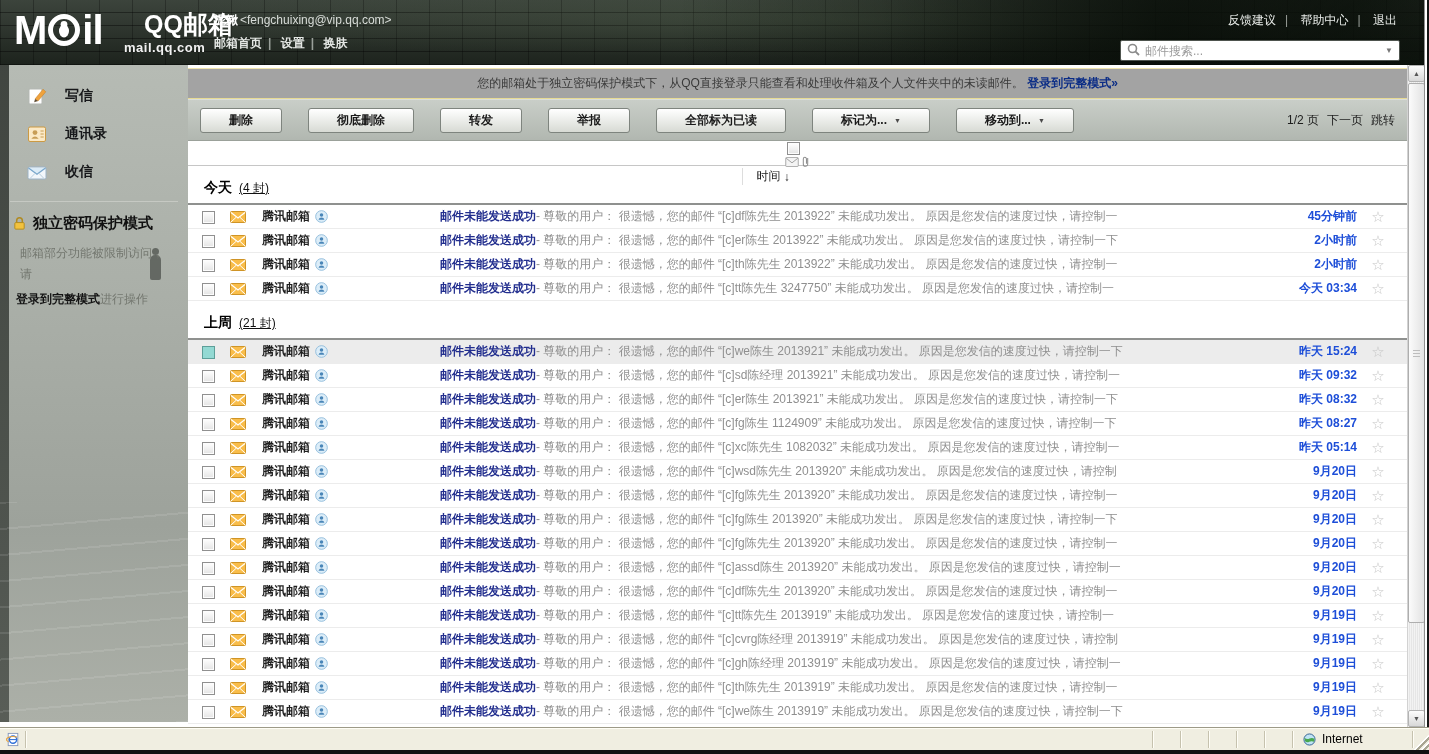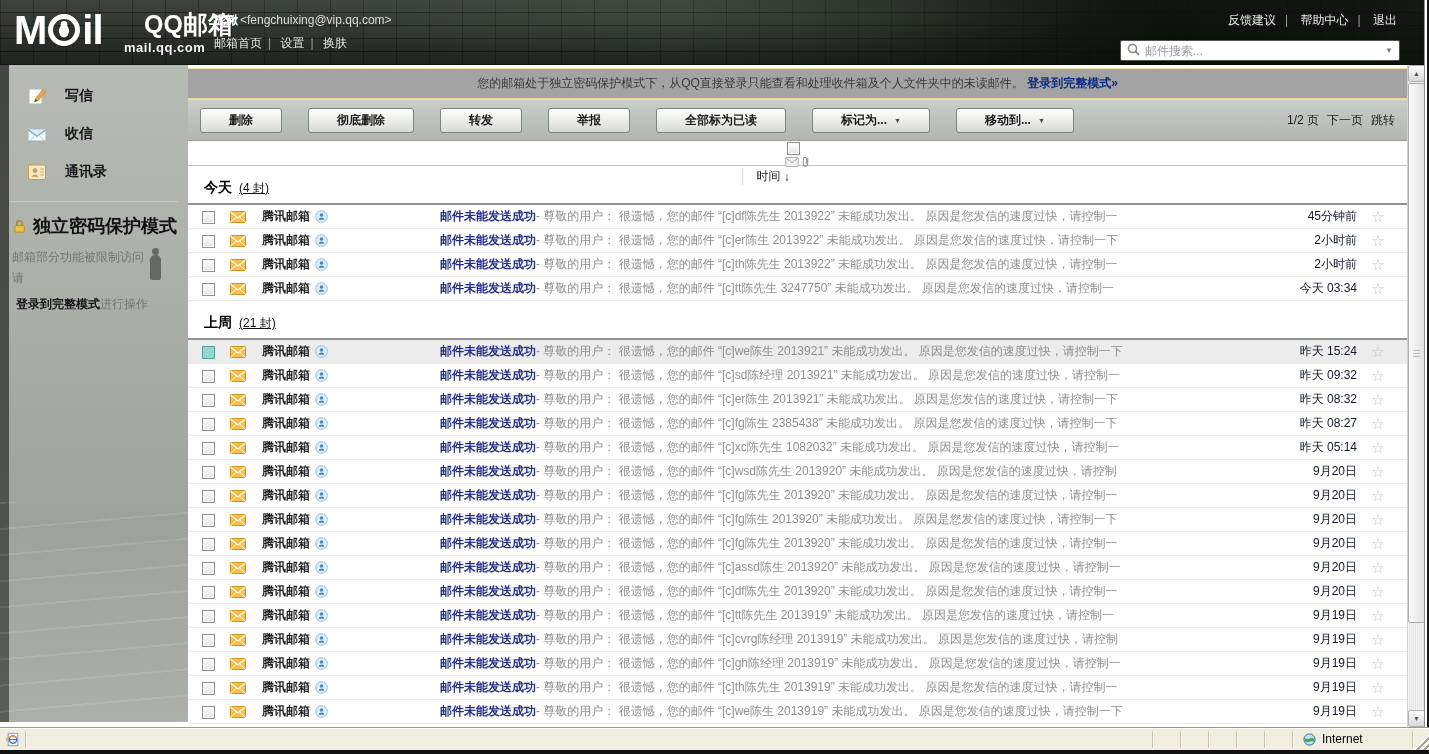--- a/index.html
+++ b/index.html
@@ -20,21 +20,21 @@
     color:#fff;
   }
   .logo { position:absolute; left:14px; top:6px; display:flex; align-items:center; color:#fff; font-weight:bold; }
   .logo .lm { font-size:40px; font-weight:bold; letter-spacing:-1px; line-height:48px; }
   .logo .lc { width:34px; height:34px; margin:0 1px; }
   .brandbox { position:absolute; left:124px; top:10px; }
   .brand { font-size:25px; font-weight:bold; color:#fff; line-height:28px;margin-left:20px; }
   .domain { font-size:13px; font-weight:bold; color:#f2f2f2; margin-top:2px; letter-spacing:.5px; }
   .userline { position:absolute; left:214px; top:12px; color:#d8dcd8; }
   .userline b { color:#fff; margin-right:2px; }
-  .navline { position:absolute; left:214px; top:35px; color:#e4e7e4; }
+  .navline { position:absolute; left:214px; top:35px; color:#e4e7e4;font-weight:bold; }
   .navline span.lnk { cursor:pointer; margin-right:6px; }
   .navline span.sep { color:#9aa09a; margin-right:6px; }
   .toplinks { position:absolute; right:27px; top:12px; color:#e8ebe8; }
   .toplinks span.lnk { cursor:pointer; }
   .toplinks span.sep { margin:0 9px; color:#9aa09a; }
   .searchbox { position:absolute; right:24px; top:40px; width:280px; height:21px; background:#fff;
     border:1px solid #4e544e; border-radius:2px; display:flex; align-items:center; padding:0 6px; }
   .searchbox input { border:none; outline:none; flex:1; font-size:12px; color:#555; margin-left:5px; font-family:inherit; }
   .searchbox input::placeholder { color:#9b9b9b; }
   .searchbox .dd { color:#777; font-size:8px; }
@@ -44,22 +44,22 @@
     background:linear-gradient(180deg,#b6bbb4 0%,#aaafa8 35%,#9da29b 70%,#acb0a8 100%); overflow:hidden; }
   .sidebar .darkedge { position:absolute; left:0; top:0; width:9px; height:100%; background:linear-gradient(180deg,#2c312c,#4a4f49); opacity:.85; }
   .sidebar .walker { position:absolute; left:150px; top:190px; width:11px; height:25px; background:#4d514c; border-radius:5px 5px 2px 2px; opacity:.75; }
   .sidebar .walker:before { content:""; position:absolute; left:2px; top:-7px; width:7px; height:7px; border-radius:50%; background:#4d514c; }
   .sidebar .road { position:absolute; left:0; bottom:0; width:100%; height:220px;
     background:repeating-linear-gradient(175deg, rgba(255,255,255,.10) 0 2px, transparent 2px 26px); }
   .side-item { position:relative; display:flex; align-items:center; gap:18px; padding:9px 0 9px 27px; font-size:14px; font-weight:bold; color:#17181a; cursor:pointer; }
   .side-item svg { width:20px; height:20px; }
   .side-sep { position:relative; margin:10px 10px 12px 10px; border-top:1px solid #c6c9c3; }
   .mode { position:relative; padding:0 10px 0 12px; }
-  .mode-title { display:flex; align-items:center; gap:6px; font-weight:bold; font-size:18px; color:#111; }
-  .mode-desc { color:#73776f; margin:10px 0 0 0; width:152px; line-height:21px;font-family:Liberation Mono, monospace; }
+  .mode-title { display:flex; align-items:center; gap:6px; font-weight:bold; font-size:15px; color:#111; }
+  .mode-desc { color:#73776f; margin:10px 0 0 8px; width:152px; line-height:21px; }
   .mode-action { margin:4px 0 0 4px; line-height:21px; }
   .mode-action b { color:#141414; cursor:pointer; }
   .mode-action span { color:#73776f; }
 
   
   .main { position:absolute; left:188px; top:65px; width:1219px; height:662px; background:#fff; }
   .notice { margin-top:3px; background:#a3a3a3; border-top:1px solid #f0e4ac; border-bottom:1px solid #e7da94;
     padding:6px 12px; color:#3a3a3a;text-align:center; }
   .notice b { color:#0c2d86; cursor:pointer; }
   .toolbar { height:42px; background:linear-gradient(#c9cec8,#b1b7b0); border-top:1px solid #dadedb; border-bottom:1px solid #9ba19a;
@@ -70,21 +70,21 @@
   .tb-btn .dd-arrow { font-size:7px; color:#4a4a4a; }
   .pager { margin-left:auto; color:#1d1d1d; display:flex; gap:8px; }
   .pager .lnk { cursor:pointer; }
 
   .list-header { display:flex; align-items:center; height:25px; padding:0 8px 0 14px; border-bottom:1px solid #c6c6c6; color:#333;flex-direction:column; }
   .c-cb { width:28px; }
   .c-env { width:32px; display:flex; align-items:center; gap:3px; }
   .c-sender { width:168px; display:flex; align-items:center; gap:5px; overflow:hidden; }
   .c-subject { flex:1; overflow:hidden; white-space:nowrap; border-left:1px solid #e3e3e3; padding-left:10px; height:100%; display:flex; align-items:center; }
   .list-header .c-subject { border-left:1px solid #ddd; }
-  .c-time { width:118px; text-align:right; font-weight:normal; color:#0f172a; white-space:nowrap; }
+  .c-time { width:118px; text-align:right; font-weight:bold; color:#1d4ed8; white-space:nowrap; }
   .list-header .c-time { text-align:left; padding-left:14px; border-left:1px solid #ddd; height:100%; display:flex; align-items:center; font-weight:normal; color:#222; }
   .c-star { width:42px; text-align:center; color:#c7c7c7; font-size:15px; cursor:pointer; }
 
   .cb { display:inline-block; width:13px; height:13px; border:1px solid #909090; background:linear-gradient(#fff,#e4e4e4);
     box-shadow:inset 0 0 0 1px #fdfdfd; cursor:pointer; vertical-align:middle; }
   .cb.checked { background:#93d9d3; border-color:#5d9f99; box-shadow:none; }
 
   .group-header { display:flex; align-items:baseline; gap:7px; margin-top:8px; padding:5px 0 6px 16px; border-bottom:2px solid #8f918f; }
   .group-title { font-size:14px; font-weight:bold; color:#000; }
   .group-count { font-size:12px; color:#111; text-decoration:underline; cursor:pointer; }
@@ -177,35 +177,35 @@
     <div style="height:12px"></div>
     <div class="side-item">
       <svg viewBox="0 0 20 20">
           <rect x="2" y="3" width="13" height="15" rx="1" fill="#fff" stroke="#b3b7b2"></rect>
           <path d="M8 13 L16 3.2 L18.8 5.8 L11 15 z" fill="#efa23d" stroke="#c07d26" stroke-width=".5"></path>
           <path d="M8 13 l3 2.1 -3.8 1.2 z" fill="#5c4a32"></path>
         </svg>
       <span>写信</span>
     </div>
     <div class="side-item">
-      <svg viewBox="0 0 20 16">
-          <rect x="1" y="3" width="18" height="12" rx="1.5" fill="#f2f7fb" stroke="#9cb3c6"></rect>
-          <path d="M1.5 4 L10 10.2 L18.5 4" fill="#dcecf7" stroke="#78a6cb" stroke-width="1.3"></path>
-          <path d="M3 14.5 L8 9.4 M17 14.5 L12 9.4" stroke="#b9cedd" stroke-width="1"></path>
-        </svg>
-      <span>收信</span>
-    </div>
-    <div class="side-item">
       <svg viewBox="0 0 20 18">
           <rect x="1.5" y="2" width="17" height="14.5" rx="1.5" fill="#fbe9c6" stroke="#cb9a44"></rect>
           <circle cx="8" cy="7.6" r="2.4" fill="#c89e57"></circle>
           <path d="M4.3 13.8 q3.7 -4.4 7.4 0 z" fill="#c89e57"></path>
           <path d="M13.5 6 h3.2 M13.5 9 h3.2 M13.5 12 h3.2" stroke="#c89e57" stroke-width="1"></path>
         </svg>
       <span>通讯录</span>
+    </div>
+    <div class="side-item">
+      <svg viewBox="0 0 20 16">
+          <rect x="1" y="3" width="18" height="12" rx="1.5" fill="#f2f7fb" stroke="#9cb3c6"></rect>
+          <path d="M1.5 4 L10 10.2 L18.5 4" fill="#dcecf7" stroke="#78a6cb" stroke-width="1.3"></path>
+          <path d="M3 14.5 L8 9.4 M17 14.5 L12 9.4" stroke="#b9cedd" stroke-width="1"></path>
+        </svg>
+      <span>收信</span>
     </div>
     <div class="side-sep"></div>
     <div class="mode">
       <div class="mode-title">
         <svg width="15" height="15" viewBox="0 0 16 16">
             <rect x="3" y="7" width="10" height="7" rx="1" fill="#f2c23e" stroke="#b08a20"></rect>
             <path d="M5 7 v-2.2 a3 3 0 0 1 6 0 V7" fill="none" stroke="#b08a20" stroke-width="1.6"></path>
           </svg>
         <span>独立密码保护模式</span>
       </div>
@@ -461,21 +461,21 @@
     <span class="c-sender">
       <span class="sender-name">腾讯邮箱</span>
       <svg class="badge" viewBox="0 0 14 14">
               <circle cx="7" cy="7" r="6.3" fill="#dcedf8" stroke="#90bcdb"></circle>
               <circle cx="7" cy="5.4" r="1.9" fill="#4a86b8"></circle>
               <path d="M3.8 10.6 a3.3 3.3 0 0 1 6.4 0 z" fill="#4a86b8"></path>
             </svg>
     </span>
     <span class="c-subject">
       <span class="subj">邮件未能发送成功</span>
-            <span class="preview"> - 尊敬的用户： 很遗憾，您的邮件 “[c]fg陈生 2385438” 未能成功发出。 原因是您发信的速度过快，请控制一下</span>
+            <span class="preview"> - 尊敬的用户： 很遗憾，您的邮件 “[c]fg陈生 1124909” 未能成功发出。 原因是您发信的速度过快，请控制一下</span>
     </span>
     <span class="c-time">昨天 08:27</span>
     <span class="c-star">☆</span>
   </div>
         <div class="mail-row">
     <span class="c-cb"><span class="cb"></span></span>
     <span class="c-env">
       <svg width="16" height="12" viewBox="0 0 16 12">
               <rect x=".5" y=".5" width="15" height="11" rx="1" fill="#f9bd4a" stroke="#cf9426"></rect>
               <path d="M1 1.5 L8 7 L15 1.5" fill="none" stroke="#fff" stroke-width="1.2"></path>

